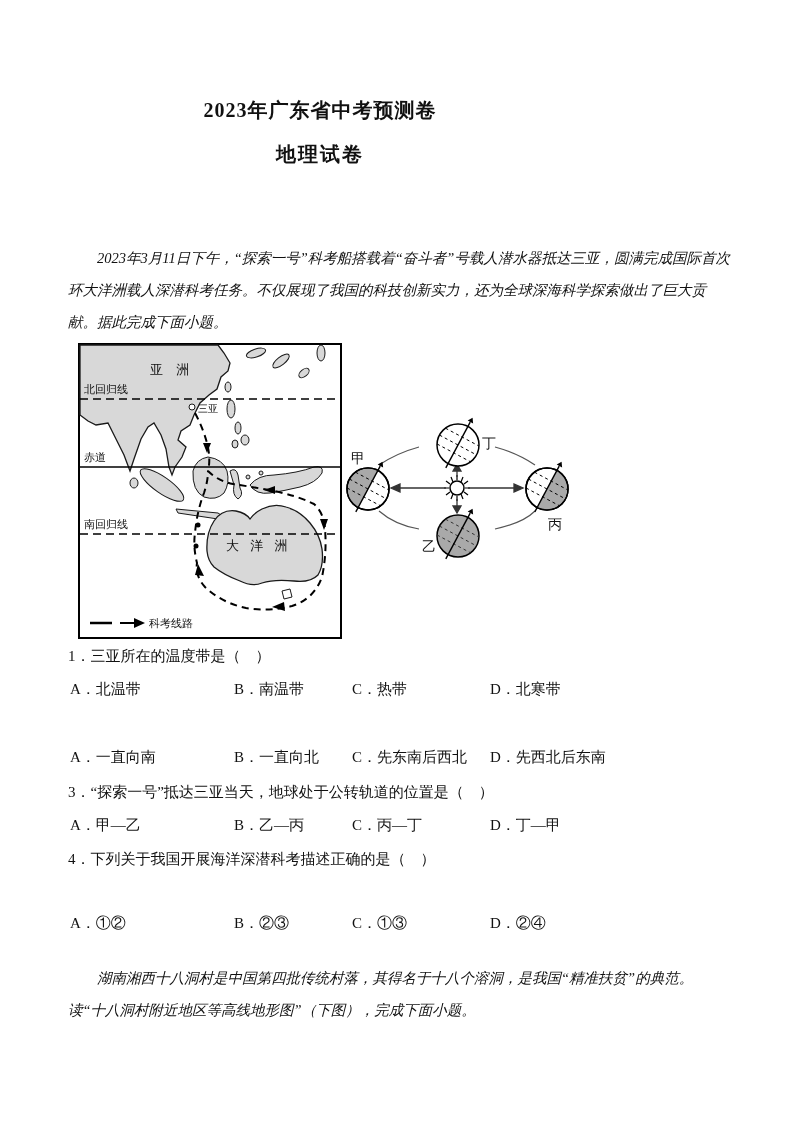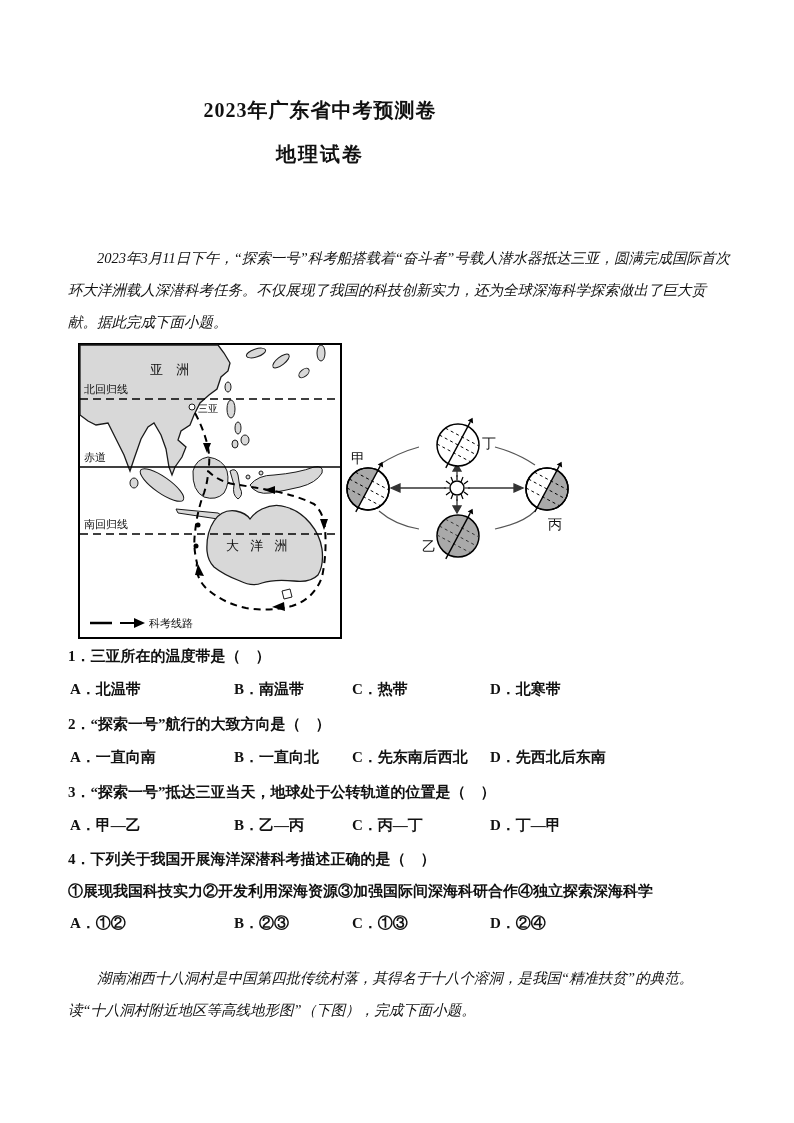--- a/index.html
+++ b/index.html
@@ -12,21 +12,21 @@
          font-size:20px;font-weight:bold;letter-spacing:2px;}
   .section-heading{position:absolute;top:186px;left:68px;width:664px;
          font-size:16px;font-weight:bold;line-height:29px;margin:0;}
   .para{position:absolute;left:68px;width:662px;margin:0;
          font-size:14.5px;line-height:32px;text-indent:2em;font-style:italic;}
   .intro{top:242px;}
   .closing{top:962px;}
   .figure{position:absolute;left:0;top:341px;width:794px;height:300px;}
   .map-svg{position:absolute;left:78px;top:2px;}
   .orbit-svg{position:absolute;left:343px;top:62px;}
-  .line{position:absolute;left:68px;font-size:15px;line-height:20px;white-space:nowrap;font-weight:bold;}
+  .line{position:absolute;left:68px;font-size:15px;line-height:20px;white-space:nowrap;}
   .q1{top:646px;} .r1{top:679px;}
   .q2{top:714px;} .r2{top:747px;}
   .q3{top:782px;} .r3{top:815px;}
   .q4{top:849px;} .s4{top:881px;} .r4{top:913px;}
   .opt-row{left:70px;width:680px;}
   .opt{position:absolute;top:0;white-space:nowrap;}
   .oA{left:0;} .oB{left:140px;margin-left:24px;} .oC{left:282px;} .oD{left:420px;}
   svg text{font-family:"Liberation Serif","DejaVu Serif",serif;fill:#111;}
 </style>
 </head>
@@ -174,38 +174,36 @@
   </div>
 
   <div class="line q1">1．三亚所在的温度带是（　）</div>
   <div class="line r1 opt-row">
     <span class="opt oA">A．北温带</span>
     <span class="opt oB">B．南温带</span>
     <span class="opt oC">C．热带</span>
     <span class="opt oD">D．北寒带</span>
   </div>
 
-  <div class="line q2">2．“探索一号”航行的大致方向是（　）</div>
   <div class="line r2 opt-row">
     <span class="opt oA">A．一直向南</span>
     <span class="opt oB">B．一直向北</span>
     <span class="opt oC">C．先东南后西北</span>
     <span class="opt oD">D．先西北后东南</span>
   </div>
 
   <div class="line q3">3．“探索一号”抵达三亚当天，地球处于公转轨道的位置是（　）</div>
   <div class="line r3 opt-row">
     <span class="opt oA">A．甲—乙</span>
     <span class="opt oB">B．乙—丙</span>
     <span class="opt oC">C．丙—丁</span>
     <span class="opt oD">D．丁—甲</span>
   </div>
 
   <div class="line q4">4．下列关于我国开展海洋深潜科考描述正确的是（　）</div>
-  <div class="line s4">①展现我国科技实力②开发利用深海资源③加强国际间深海科研合作④独立探索深海科学</div>
   <div class="line r4 opt-row">
     <span class="opt oA">A．①②</span>
     <span class="opt oB">B．②③</span>
     <span class="opt oC">C．①③</span>
     <span class="opt oD">D．②④</span>
   </div>
 
   <p class="para closing">湖南湘西十八洞村是中国第四批传统村落，其得名于十八个溶洞，是我国“精准扶贫”的典范。读“十八洞村附近地区等高线地形图”（下图），完成下面小题。</p>
 
 </div>

